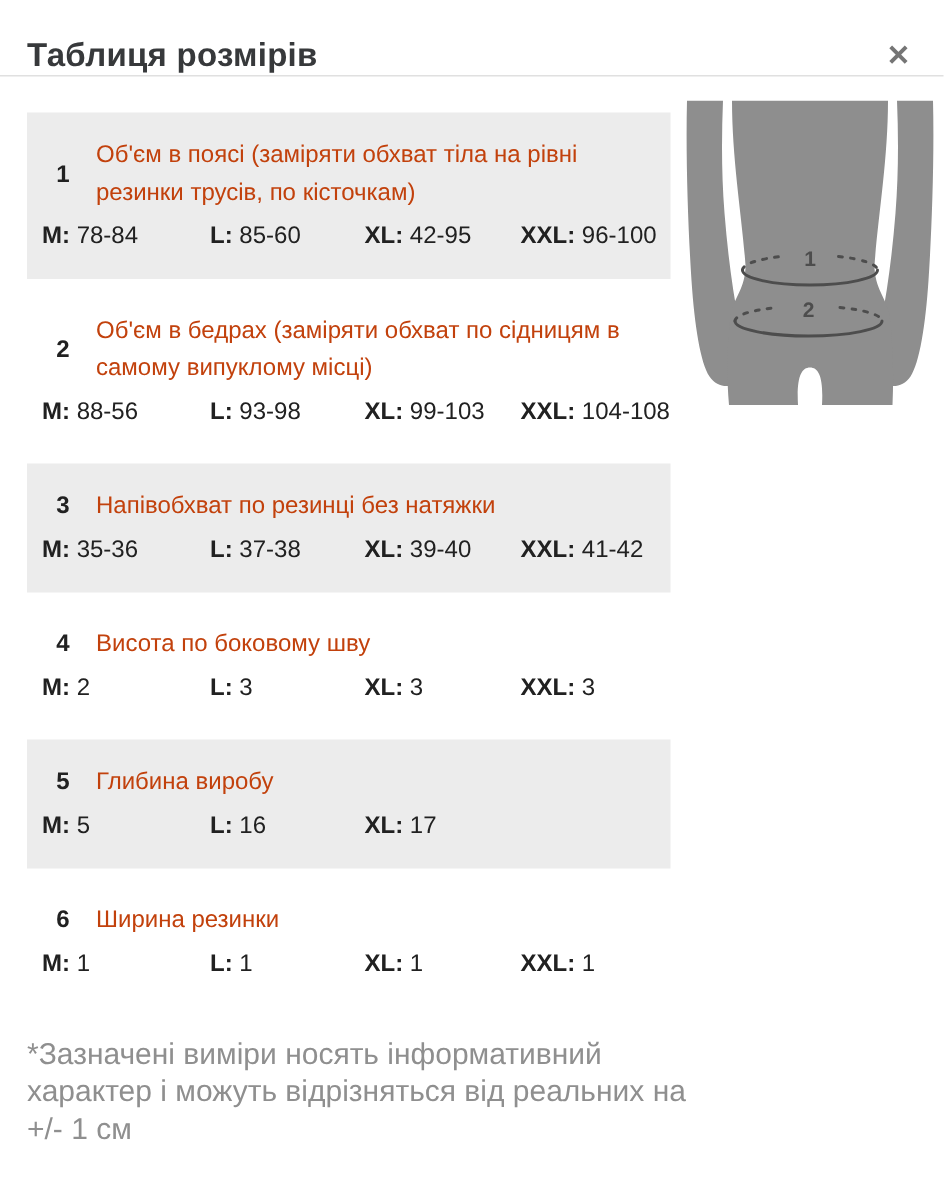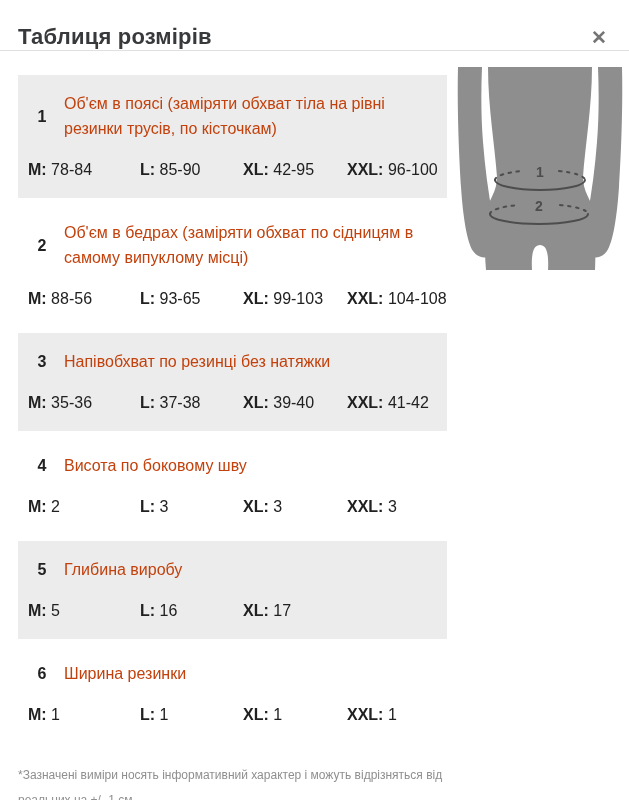--- a/index.html
+++ b/index.html
@@ -27,31 +27,31 @@
   .row { padding:16px 10px; margin-bottom:6px; box-sizing:border-box; }
   .row.shaded { background:#ececec; }
   .row-main {
     display:grid; grid-template-columns:28px 1fr; column-gap:8px;
     align-items:center; font-size:16px; line-height:25px;
   }
   .num { font-weight:700; text-align:center; color:#212121; }
   .desc { color:#c2410c; }
   .sizes {
     display:grid; grid-template-columns:112px 103px 104px 1fr;
-    margin-top:16px; font-size:16px; line-height:25px; white-space:nowrap;
+    margin-top:4px; font-size:16px; line-height:25px; white-space:nowrap;
   }
   .size-label { font-weight:700; }
 
   .figure {
     position:absolute; top:16px; right:4px; width:170px; height:215px;
   }
 
   .note {
     padding:14px 18px 0 18px; width:462px; box-sizing:content-box;
-    font-size:12px; line-height:25px; color:#8f8f8f;
+    font-size:20px; line-height:25px; color:#8f8f8f;
   }
 </style>
 </head>
 <body>
 
 <div class="modal">
 
   <div class="header">
     <div class="title">Таблиця розмірів</div>
     <button class="close-btn">✕</button>
@@ -81,34 +81,34 @@
 
     <div class="rows">
 
       <div class="row shaded">
         <div class="row-main">
           <span class="num">1</span>
           <span class="desc">Об'єм в поясі (заміряти обхват тіла на рівні резинки трусів, по кісточкам)</span>
         </div>
         <div class="sizes">
           <span class="size"><span class="size-label">M:</span> <span>78-84</span></span>
-          <span class="size"><span class="size-label">L:</span> <span>85-90</span></span>
+          <span class="size"><span class="size-label">L:</span> <span>85-60</span></span>
           <span class="size"><span class="size-label">XL:</span> <span>42-95</span></span>
           <span class="size"><span class="size-label">XXL:</span> <span>96-100</span></span>
         </div>
       </div>
 
       <div class="row">
         <div class="row-main">
           <span class="num">2</span>
           <span class="desc">Об'єм в бедрах (заміряти обхват по сідницям в самому випуклому місці)</span>
         </div>
         <div class="sizes">
           <span class="size"><span class="size-label">M:</span> <span>88-56</span></span>
-          <span class="size"><span class="size-label">L:</span> <span>93-65</span></span>
+          <span class="size"><span class="size-label">L:</span> <span>93-98</span></span>
           <span class="size"><span class="size-label">XL:</span> <span>99-103</span></span>
           <span class="size"><span class="size-label">XXL:</span> <span>104-108</span></span>
         </div>
       </div>
 
       <div class="row shaded">
         <div class="row-main">
           <span class="num">3</span>
           <span class="desc">Напівобхват по резинці без натяжки</span>
         </div>

